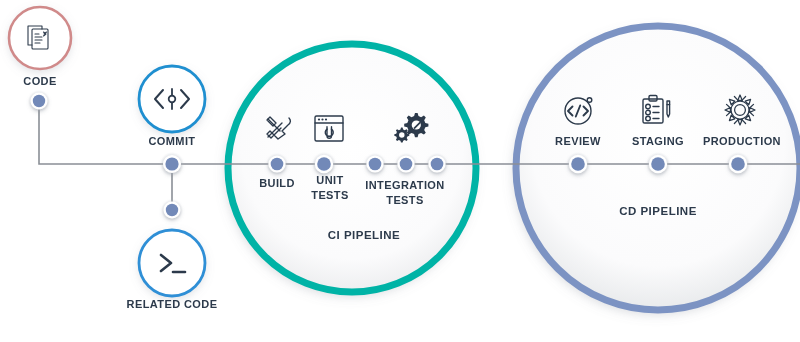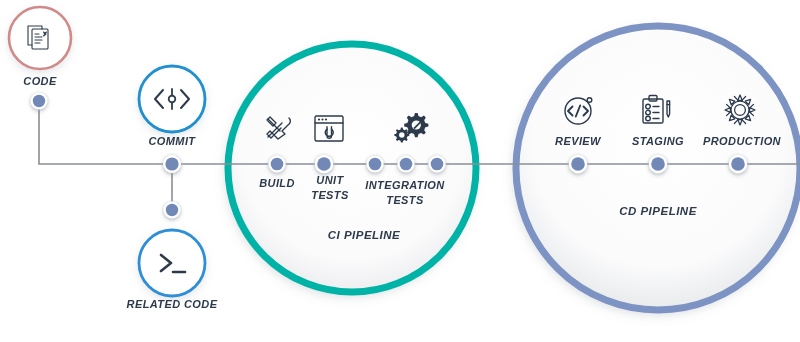--- a/index.html
+++ b/index.html
@@ -3,21 +3,21 @@
 <meta charset="utf-8">
 <style>
   html,body{margin:0;padding:0;}
   body{
     width:800px;height:342px;
     background:#ffffff;
     font-family:"Liberation Sans", sans-serif;
     overflow:hidden;
     position:relative;
   }
-  #stage{position:absolute;inset:0;width:796px;height:342px;font-style:italic;}
+  #stage{position:absolute;inset:0;width:796px;height:342px;}
   svg{display:block;}
   .lbl{
     fill:#2c3a4b;
     font-family:"Liberation Sans", sans-serif;
     font-size:11px;
     font-weight:700;
     letter-spacing:0.4px;
     text-anchor:middle;
     dominant-baseline:middle;
   }

